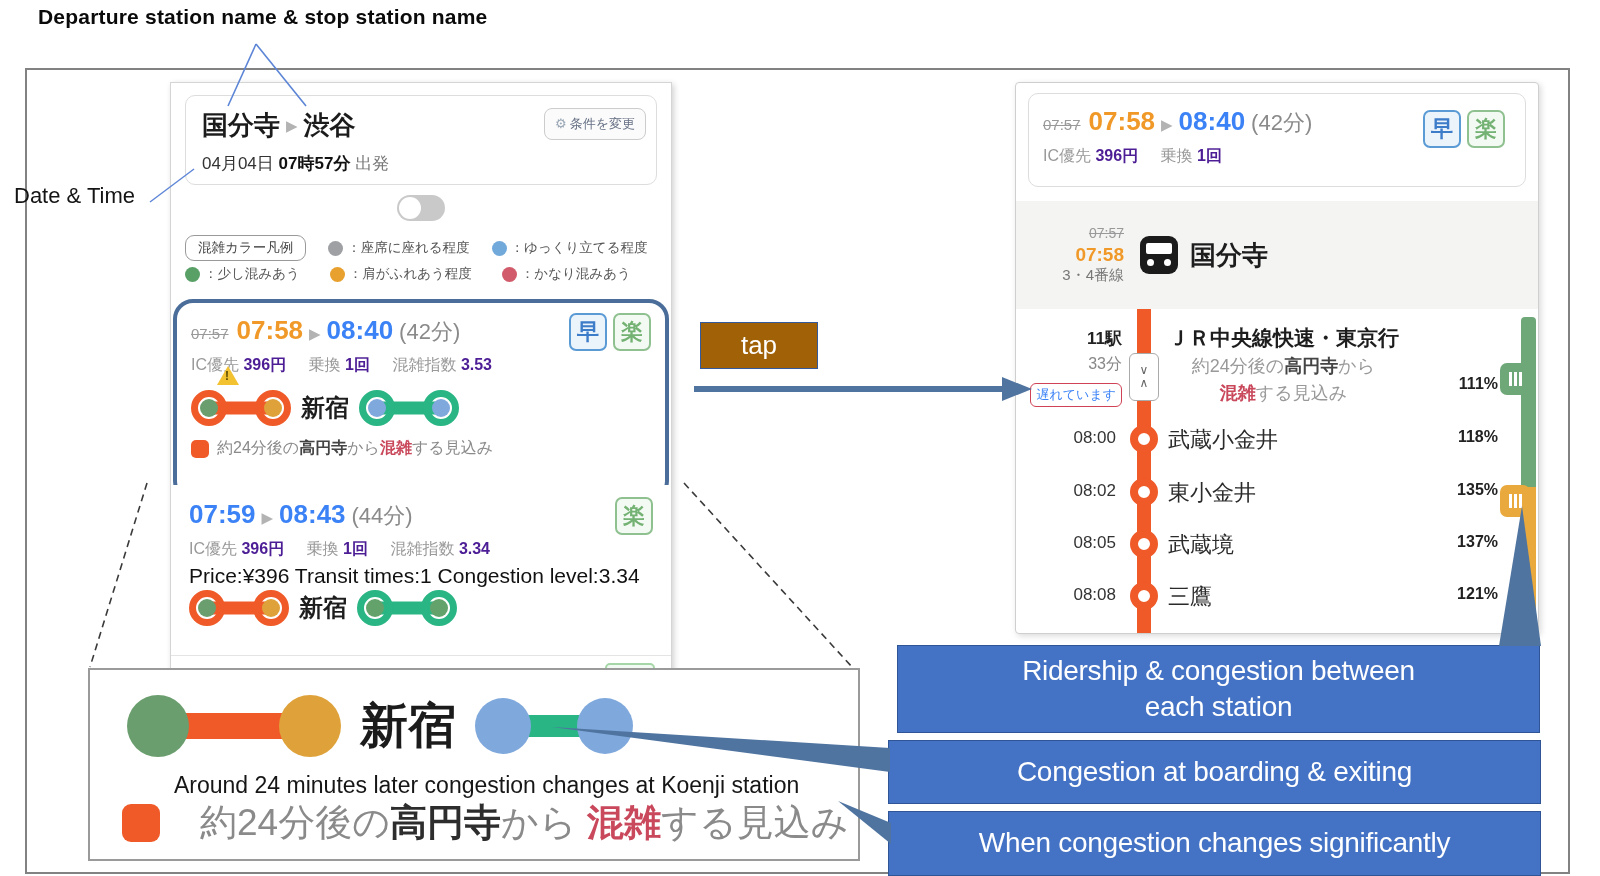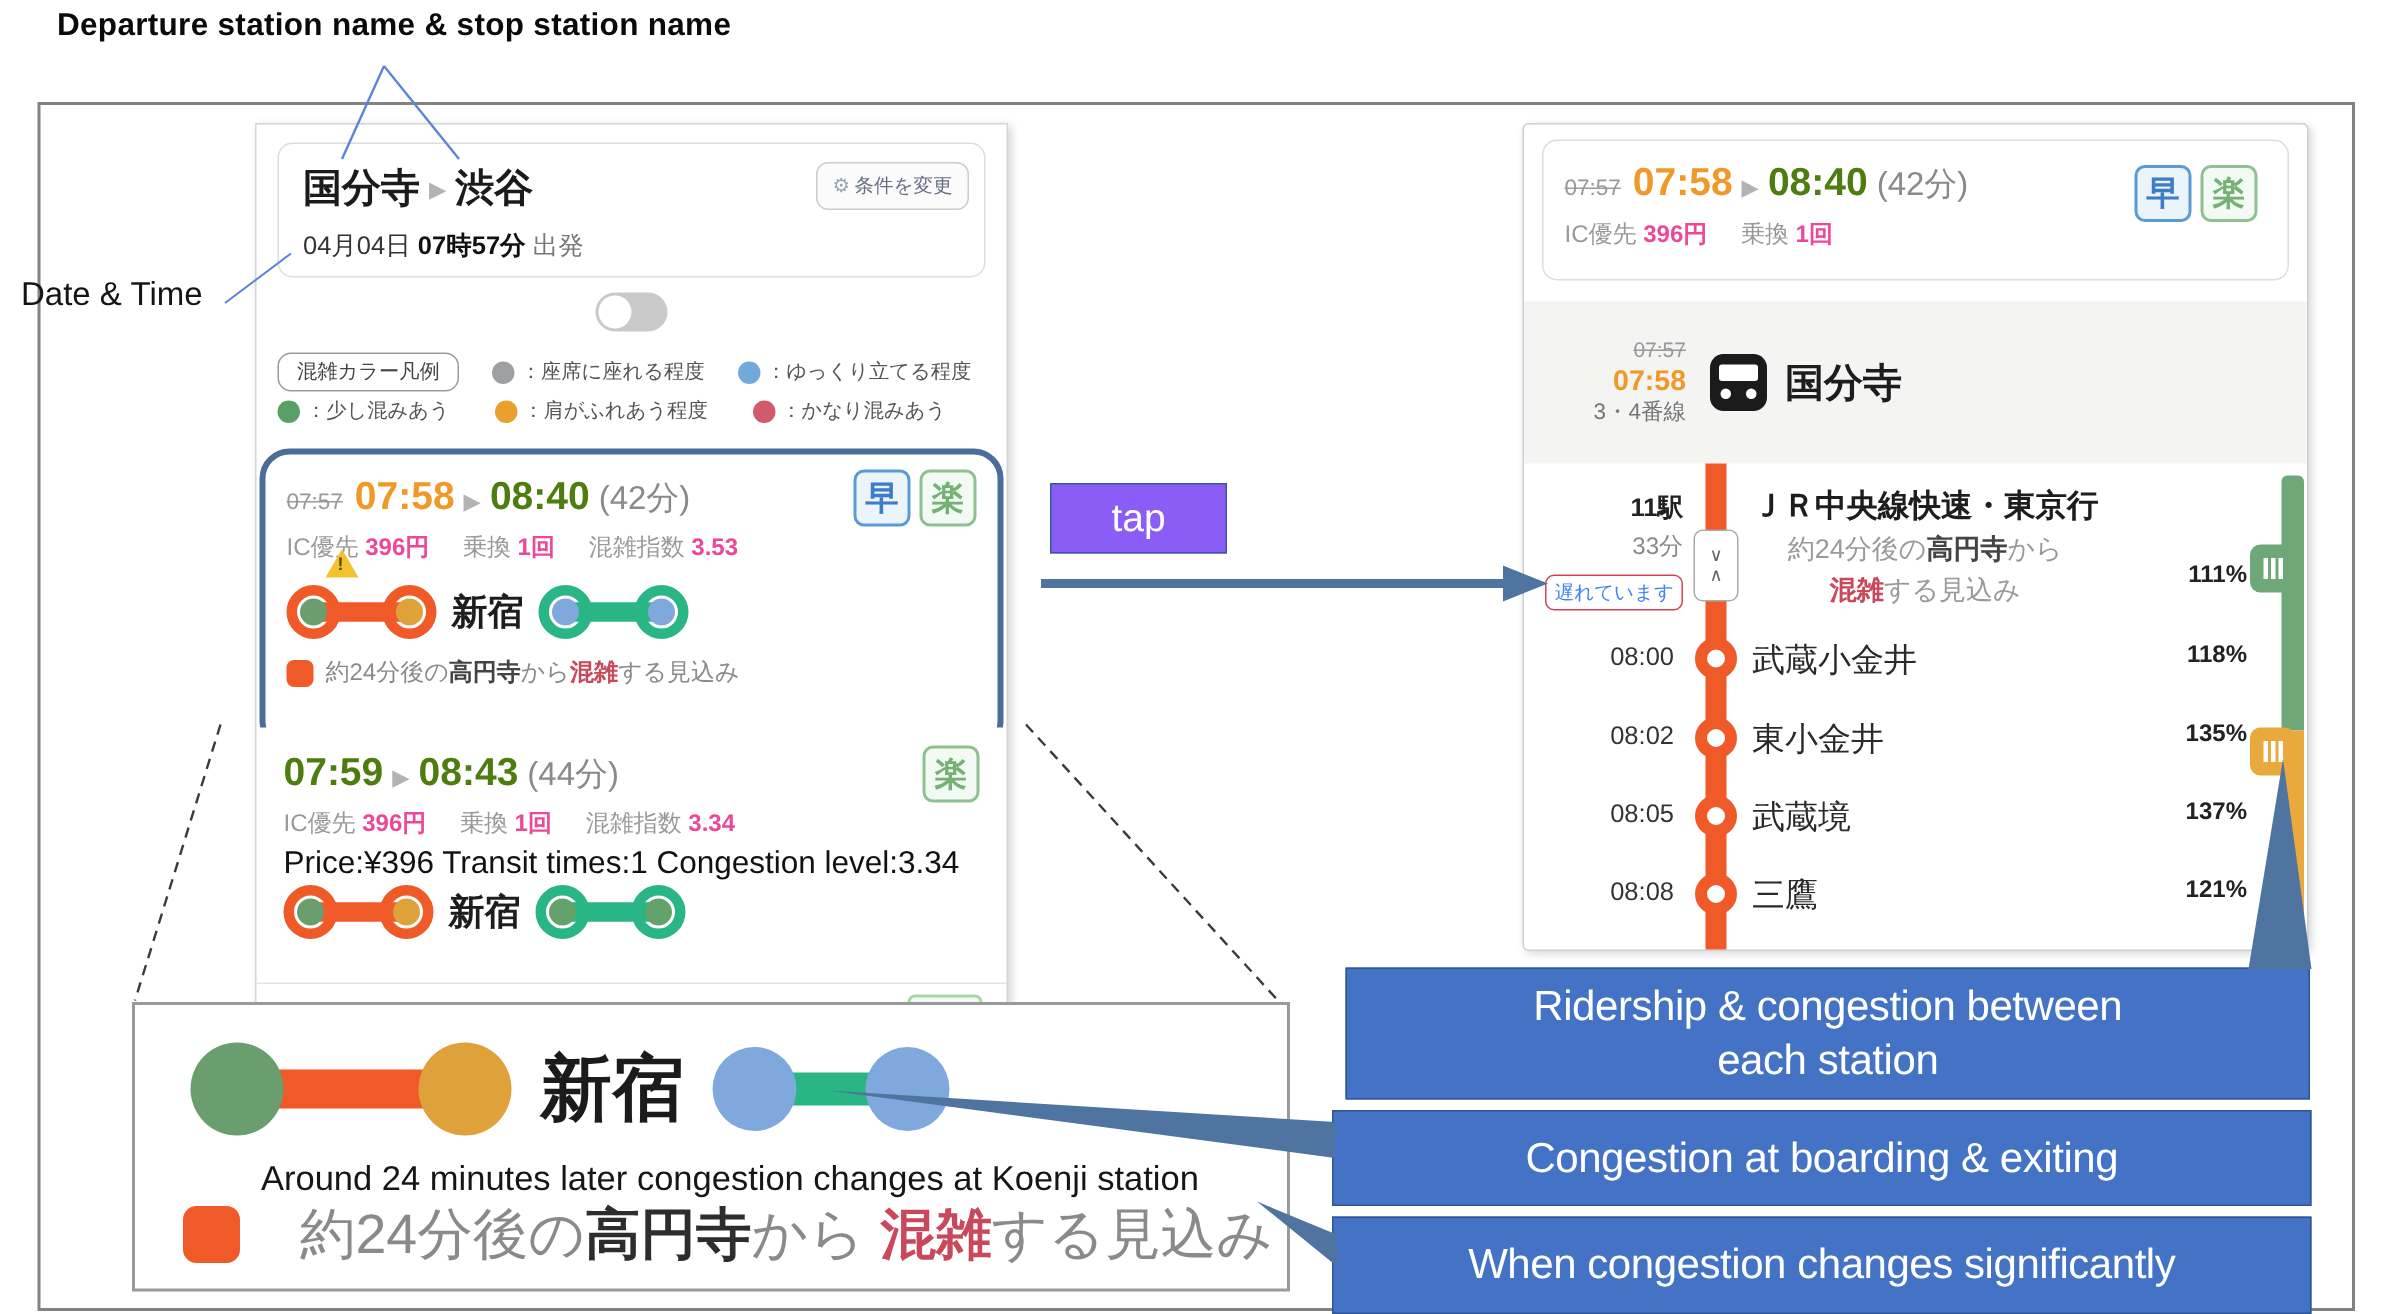--- a/index.html
+++ b/index.html
@@ -4,21 +4,21 @@
 <style>
   html,body{margin:0;padding:0;background:#fff;}
   #canvas{position:relative;width:1600px;height:876px;background:#fff;overflow:hidden;
           font-family:"Liberation Sans","DejaVu Sans",sans-serif;color:#222;}
   .abs{position:absolute;}
 
   
   #heading{left:38px;top:5px;font-size:21px;font-weight:bold;color:#0a0a0a;letter-spacing:.2px;}
   #outer-frame{left:25px;top:68px;width:1541px;height:802px;border:2px solid #828282;background:#fff;}
   #date-time-label{left:14px;top:183px;font-size:22px;color:#141414;}
-  #tap-btn{left:700px;top:322px;width:116px;height:45px;background:#8b5cf6;border:1px solid #345A9E;
+  #tap-btn{left:700px;top:322px;width:116px;height:45px;background:#a16207;border:1px solid #345A9E;
            color:#fff;font-size:26px;display:flex;align-items:center;justify-content:center;z-index:5;}
   .callout{background:#4472C4;border:1px solid #2F5597;color:#fff;display:flex;flex-direction:column;
            align-items:center;justify-content:center;text-align:center;font-size:28px;line-height:1.3;
            letter-spacing:-.3px;z-index:4;}
   #callout1{left:897px;top:645px;width:641px;height:86px;}
   #callout2{left:888px;top:740px;width:651px;height:62px;}
   #callout3{left:888px;top:811px;width:651px;height:63px;}
 
   
   #left-panel{left:170px;top:82px;width:500px;height:590px;background:#fff;border:1px solid #d5d5d5;
@@ -44,29 +44,29 @@
   .ldot.gray{background:#9EA0A3;} .ldot.blue{background:#72A9DB;} .ldot.green{background:#59A066;}
   .ldot.orange{background:#E8A02E;} .ldot.red{background:#D15B6B;}
   .litem{display:flex;align-items:center;}
 
   .route-card{position:absolute;left:2px;right:2px;background:#fff;}
   #route-card1{top:216px;height:170px;border:4px solid #4A6D99;border-radius:20px;padding:12px 14px;}
   #route-card2{top:402px;height:170px;padding:14px 16px;}
   .time-row{position:relative;display:flex;align-items:baseline;}
   .t-sched{font-size:15px;color:#999;text-decoration:line-through;margin-right:8px;}
   .t-dep{font-size:26px;font-weight:bold;color:#F09929;}
-  .t-arr{font-size:26px;font-weight:bold;color:#4d7c0f;}
+  .t-arr{font-size:26px;font-weight:bold;color:#3b82f6;}
   .t-dur{font-size:22px;color:#8a8a8a;margin-left:6px;}
   .badges{position:absolute;right:0;top:-2px;display:flex;gap:6px;}
   .badge{width:34px;height:34px;border-radius:7px;display:flex;align-items:center;justify-content:center;
          font-size:22px;font-weight:bold;}
   .badge.fast{border:2px solid #5B9BD5;color:#3D7CC9;background:#EBF3FB;}
   .badge.easy{border:2px solid #8FC08F;color:#74B274;background:#F3FAF3;}
   .meta-row{margin-top:8px;font-size:16px;color:#999;}
-  .meta-row b{color:#ec4899;margin-right:18px;}
+  .meta-row b{color:#4c1d95;margin-right:18px;}
   .price-overlay{margin-top:4px;font-size:21px;color:#111;white-space:nowrap;}
   .diagram-row{margin-top:14px;display:flex;align-items:center;position:relative;}
   #route-card2 .diagram-row{margin-top:2px;}
   .dumbbell{position:relative;display:flex;justify-content:space-between;align-items:center;}
   .db-s{width:100px;height:36px;}
   .db-bar{position:absolute;left:12px;right:12px;top:50%;transform:translateY(-50%);border-radius:7px;}
   .db-s .db-bar{height:13px;}
   .db-circle{box-sizing:border-box;border-radius:50%;padding:2px;background-clip:content-box;z-index:1;}
   .db-s .db-circle{width:36px;height:36px;border:7px solid transparent;}
   .orange-db .db-bar{background:#F05A28;} .orange-db .db-circle{border-color:#F05A28;}

